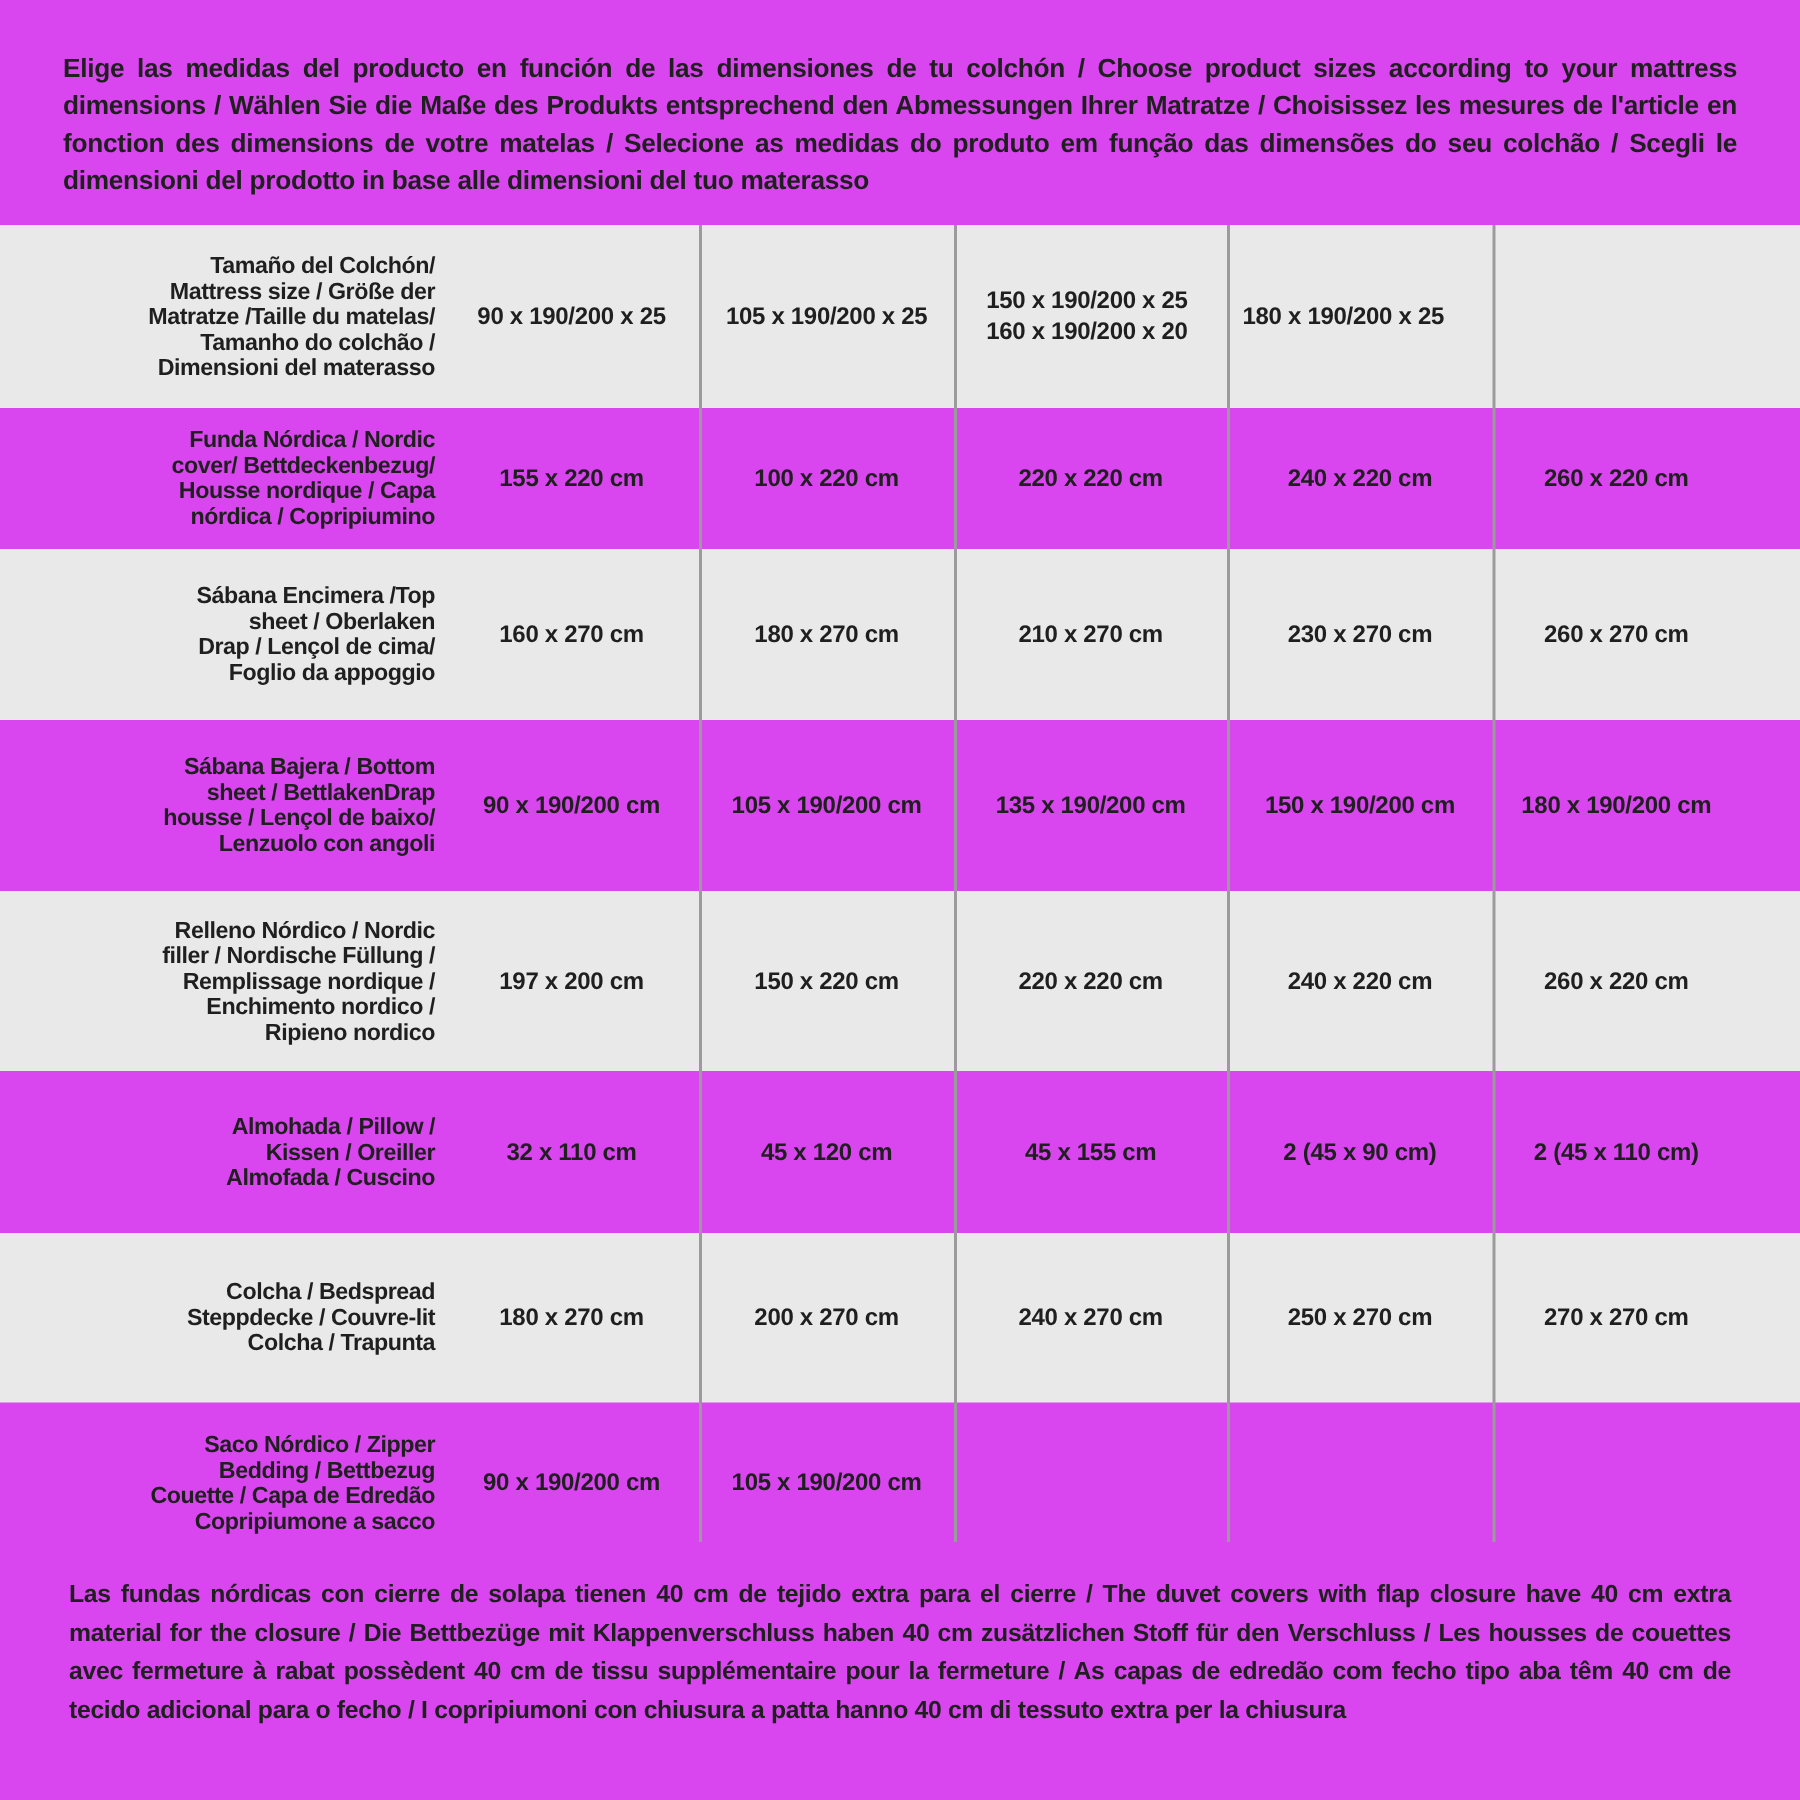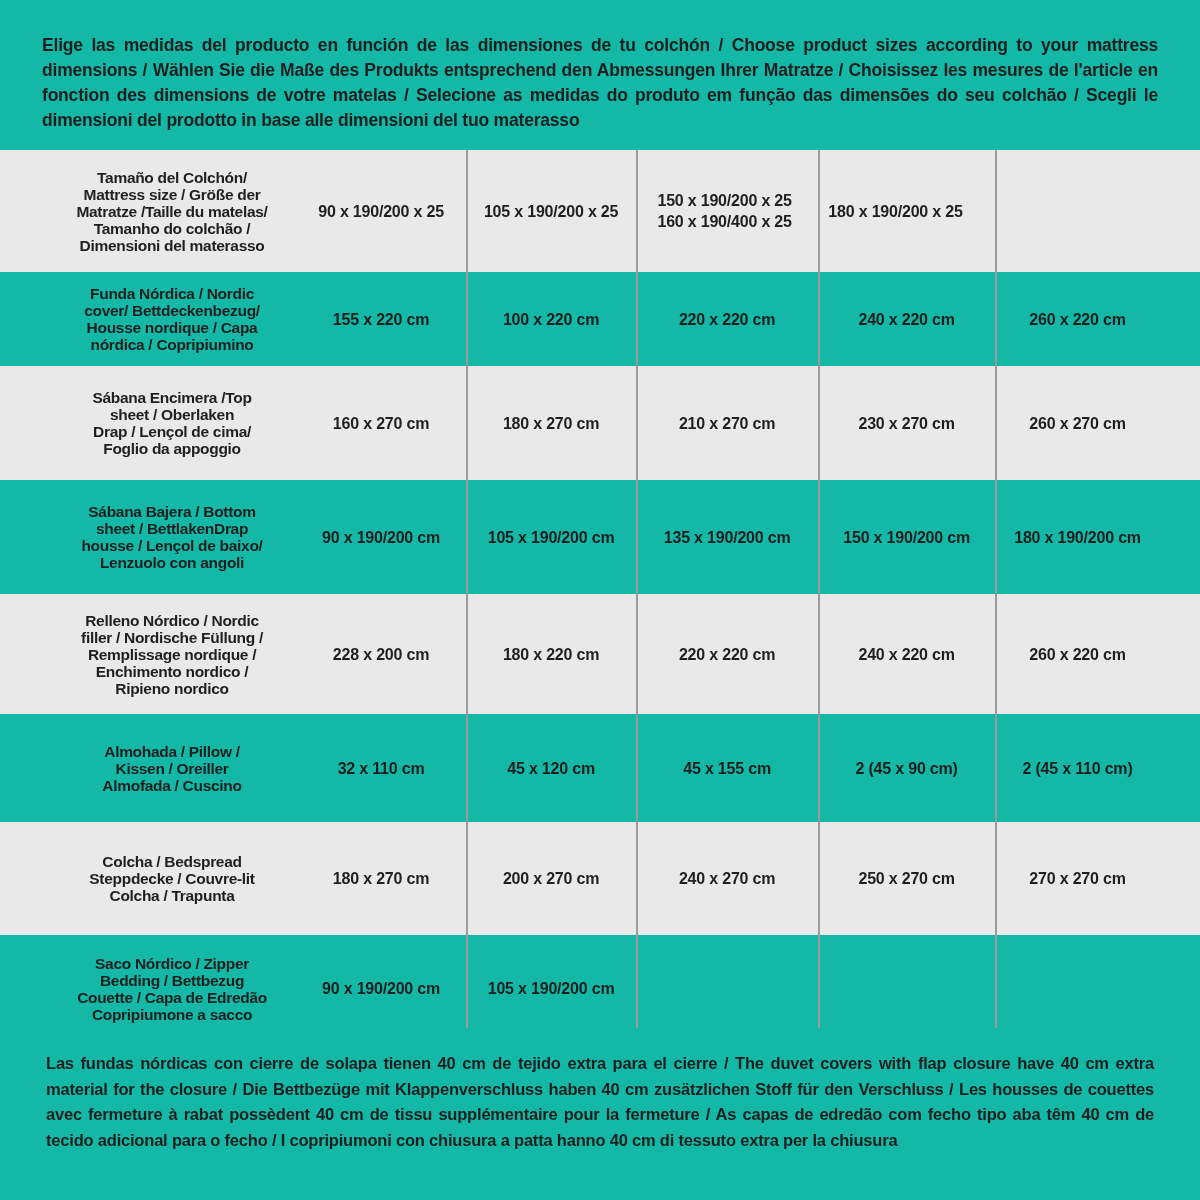--- a/index.html
+++ b/index.html
@@ -1,18 +1,18 @@
 <!DOCTYPE html>
 <html><head>
 <meta charset="utf-8">
 <style>
   html,body{margin:0;padding:0;background:#fff;}
   .page{
     width:1200px;height:1200px;
-    background:#14b8a6;
+    background:#d946ef;
     font-family:"Liberation Sans", sans-serif;
     color:#1f1f1f;
     overflow:hidden;
     position:relative;
   }
   .intro{
     margin:0 42px;
     padding-top:33px;
     font-size:17.5px;
     line-height:25px;
@@ -46,21 +46,21 @@
     white-space:pre-line;
     font-weight:bold;
   }
   .label-cell{
     width:24.67%;
     padding-left:54px;
     padding-right:6px;
     font-size:15.5px;
     line-height:17px;
     letter-spacing:-0.3px;
-    text-align:center;
+    text-align:right;
   }
   .val-cell{
     font-size:16px;
     line-height:21px;
     text-align:center;
     letter-spacing:-0.2px;
   }
   .val-1{width:14.17%;}
   .val-2{width:14.17%;}
   .val-3{width:15.17%;}
@@ -98,21 +98,21 @@
 
     <div class="trow shaded">
       <div class="cell label-cell">Tamaño del Colchón/
 Mattress size / Größe der
 Matratze /Taille du matelas/
 Tamanho do colchão /
 Dimensioni del materasso</div>
       <div class="cell val-cell val-1">90 x 190/200 x 25</div>
       <div class="cell val-cell val-2">105 x 190/200 x 25</div>
       <div class="cell val-cell val-4">150 x 190/200 x 25
-160 x 190/400 x 25</div>
+160 x 190/200 x 20</div>
       <div class="cell val-cell val-5">180 x 190/200 x 25</div>
     </div>
 
     <div class="trow">
       <div class="cell label-cell">Funda Nórdica /  Nordic
 cover/ Bettdeckenbezug/
 Housse nordique  / Capa
 nórdica / Copripiumino</div>
       <div class="cell val-cell val-1">155 x 220 cm</div>
       <div class="cell val-cell val-2">100 x 220 cm</div>
@@ -144,22 +144,22 @@
       <div class="cell val-cell val-4">150 x 190/200 cm</div>
       <div class="cell val-cell val-5">180 x 190/200 cm</div>
     </div>
 
     <div class="trow shaded">
       <div class="cell label-cell">Relleno Nórdico / Nordic
 filler / Nordische Füllung /
 Remplissage nordique /
 Enchimento nordico /
 Ripieno nordico</div>
-      <div class="cell val-cell val-1">228 x 200 cm</div>
-      <div class="cell val-cell val-2">180 x 220 cm</div>
+      <div class="cell val-cell val-1">197 x 200 cm</div>
+      <div class="cell val-cell val-2">150 x 220 cm</div>
       <div class="cell val-cell val-3">220 x 220 cm</div>
       <div class="cell val-cell val-4">240 x 220 cm</div>
       <div class="cell val-cell val-5">260 x 220 cm</div>
     </div>
 
     <div class="trow">
       <div class="cell label-cell">Almohada  / Pillow /
 Kissen / Oreiller
 Almofada / Cuscino</div>
       <div class="cell val-cell val-1">32 x 110 cm</div>

